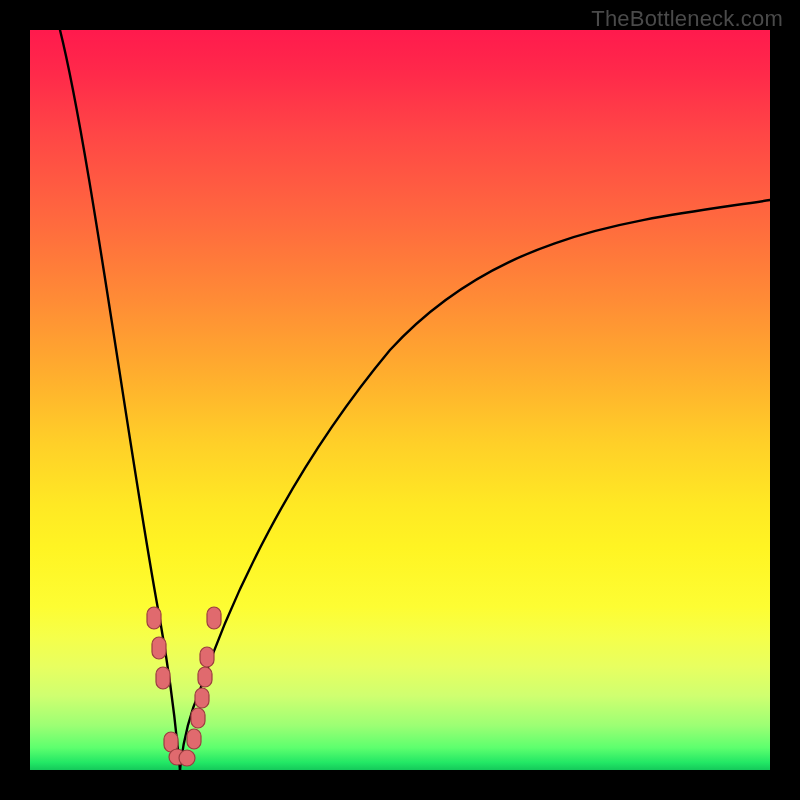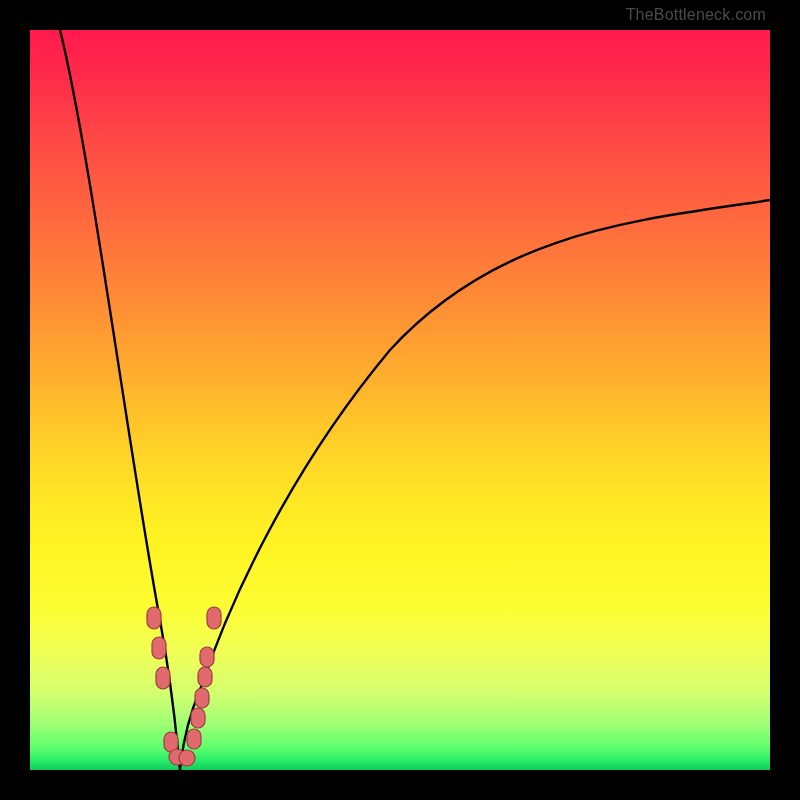--- a/index.html
+++ b/index.html
@@ -40,23 +40,23 @@
       #cfff70 90%,
       #9cff74 94%,
       #5dff6e 97%,
       #22e765 99%,
       #14c95a 100%
     );
   }
   .watermark {
     position: absolute;
     top: 6px;
-    right: 34px;
+    right: 17px;
     color: #4a4a4a;
-    font-size: 16px;
+    font-size: 22px;
     font-weight: 400;
     letter-spacing: 0.2px;
     user-select: none;
   }
   svg.curves {
     position: absolute;
     left: 30px;
     top: 30px;
     width: 740px;
     height: 740px;

